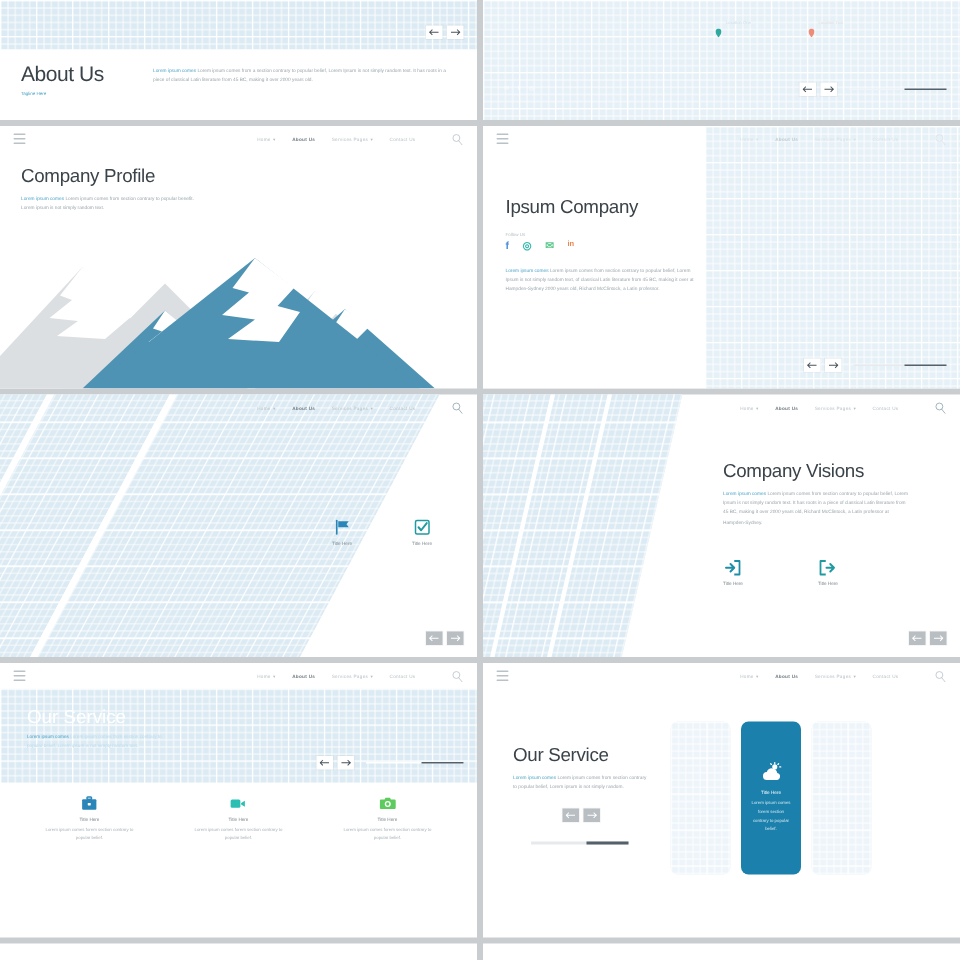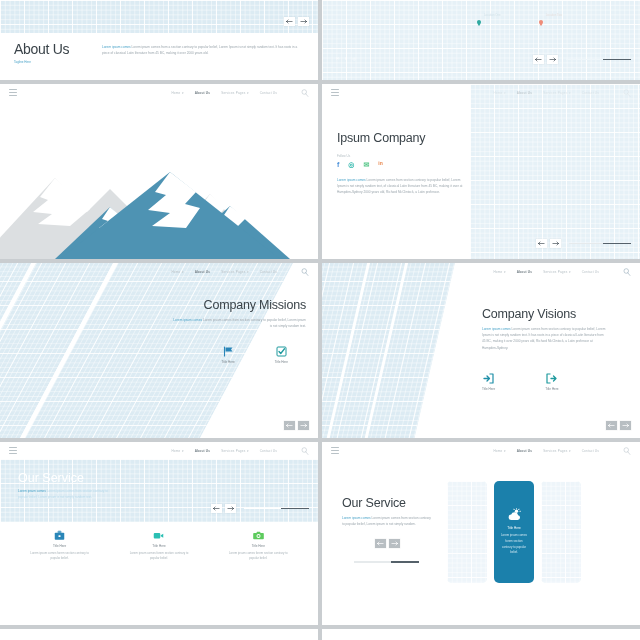--- a/index.html
+++ b/index.html
@@ -201,20 +201,28 @@
         <span class="active">About Us</span>
         <span><span>Services Pages</span><span class="caret">▾</span></span>
         <span>Contact Us</span>
         <span class="searchicon">
           <svg viewBox="0 0 16 16">
               <circle cx="6.5" cy="6" r="4.6" fill="none" stroke="#b9c3c9" stroke-width="1.1"></circle>
               <path d="M9.6 9.6L14 15" stroke="#b9c3c9" stroke-width="1.1" stroke-linecap="round"></path>
             </svg>
         </span>
       </span>
+    </div>
+    <div style="position:absolute;left:14px;top:27px;z-index:4">
+      <div class="title-lg">Company Profile</div>
+      <div class="body-txt" style="margin-top:5px">
+        <span class="hl">Lorem ipsum comes</span>
+        <span>Lorem ipsum comes from section contrary to popular benefit.</span><br>
+        <span>Lorem ipsum is not simply random text.</span>
+      </div>
     </div>
     <div class="mtn">
       <svg viewBox="0 0 318 95" preserveAspectRatio="none">
         <polygon points="-20,95 55,14 130,95" fill="#dcdfe1"></polygon>
         <polygon points="150,95 210,30 270,95" fill="#dcdfe1"></polygon>
         <polygon points="40,95 110,25 180,95" fill="#dcdfe1"></polygon>
         <polygon points="55,14 40,33 48,36 33,48 52,50 38,60 70,62 90,45" fill="#ffffff"></polygon>
         <polygon points="210,30 200,44 207,46 196,55 214,56 225,44" fill="#ffffff"></polygon>
         <polygon points="170,95 230,42 290,95" fill="#4e93b3"></polygon>
         <polygon points="230,42 222,54 228,56 219,63 236,64 246,54" fill="#ffffff"></polygon>
@@ -301,27 +309,20 @@
         <span><span>Services Pages</span><span class="caret">▾</span></span>
         <span>Contact Us</span>
         <span class="searchicon">
           <svg viewBox="0 0 16 16">
               <circle cx="6.5" cy="6" r="4.6" fill="none" stroke="#8fa6b3" stroke-width="1.1"></circle>
               <path d="M9.6 9.6L14 15" stroke="#8fa6b3" stroke-width="1.1" stroke-linecap="round"></path>
             </svg>
         </span>
       </span>
     </div>
-    <div style="position:absolute;right:12px;top:36px;width:135px;text-align:right;z-index:5">
-      <div class="title-lg">Company Missions</div>
-      <div class="body-txt" style="margin-top:5px">
-        <span class="hl">Lorem ipsum comes</span>
-        <span>Lorem ipsum comes from section contrary to popular belief, Lorem ipsum is not simply random text.</span>
-      </div>
-    </div>
     <div class="feat-row" style="position:absolute;right:30px;top:83px;gap:40px;z-index:5">
       <div class="feat">
         <span class="ic">
           <svg viewBox="0 0 22 22">
               <path d="M3 2v18" stroke="#2a86b8" stroke-width="2.2" stroke-linecap="round"></path>
               <path d="M5 3h14l-3 4 3 4H5z" fill="#2a86b8"></path>
             </svg>
         </span>
         <span class="tiny-title">Title Here</span>
       </div>

